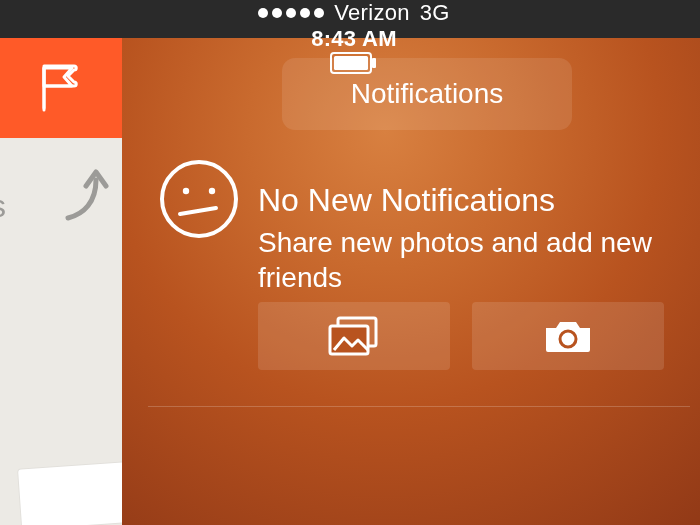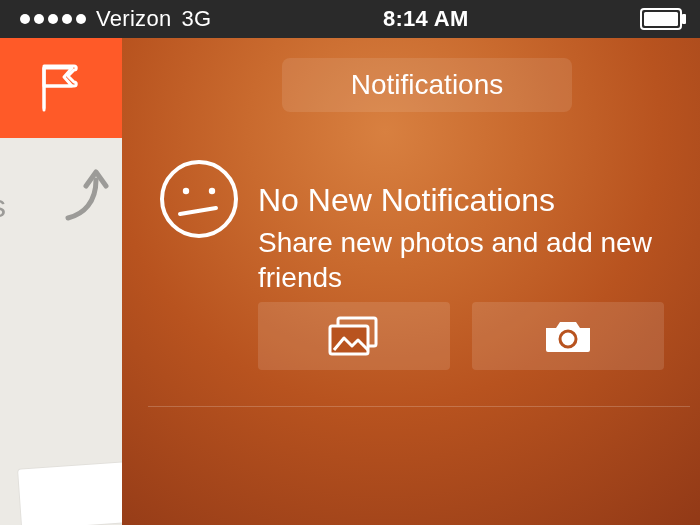--- a/index.html
+++ b/index.html
@@ -20,20 +20,21 @@
       display: flex;
       align-items: center;
       justify-content: space-between;
       background: #2a2a2a;
       color: #fff;
       height: 38px;
       padding: 0 12px 0 20px;
       font-size: 22px;
       font-weight: 400;
       letter-spacing: 0.3px;
+      flex-direction: column;
     }
     .status-left { display: flex; align-items: center; gap: 10px; }
     .signal {
       display: flex; align-items: center; gap: 4px;
     }
     .signal .dot {
       width: 10px; height: 10px; border-radius: 50%; background: #fff;
     }
     .status-center { font-weight: 600; }
     .battery {
@@ -94,23 +95,23 @@
       box-shadow: 0 0 0 1px rgba(0,0,0,0.04);
     }
 
     
     .header-pill {
       position: absolute;
       z-index: 5;
       top: 58px;
       left: 282px;
       width: 290px;
-      height: 54px;
+      height: 72px;
       background: rgba(255,255,255,0.10);
-      border-radius: 8px;
+      border-radius: 13px;
       display: flex;
       align-items: center;
       justify-content: center;
       color: #fff;
       font-size: 28px;
       font-weight: 300;
     }
 
     
     .empty-wrap {
@@ -174,21 +175,21 @@
     <span class="signal">
       <span class="dot"></span>
         <span class="dot"></span>
         <span class="dot"></span>
         <span class="dot"></span>
         <span class="dot"></span>
     </span>
     <span>Verizon</span>
     <span>3G</span>
   </div>
-  <div class="status-center">8:14 AM</div>
+  <div class="status-center">8:43 AM</div>
   <div class="battery">
     <svg width="48" height="22" viewBox="0 0 48 22">
       <rect x="1" y="1" width="40" height="20" rx="3" ry="3" fill="none" stroke="#fff" stroke-width="2"></rect>
       <rect x="42" y="6" width="4" height="10" rx="1" fill="#fff"></rect>
       <rect x="4" y="4" width="34" height="14" rx="1.5" fill="#fff"></rect>
     </svg>
   </div>
 </div>
 
 <div class="sidebar">

